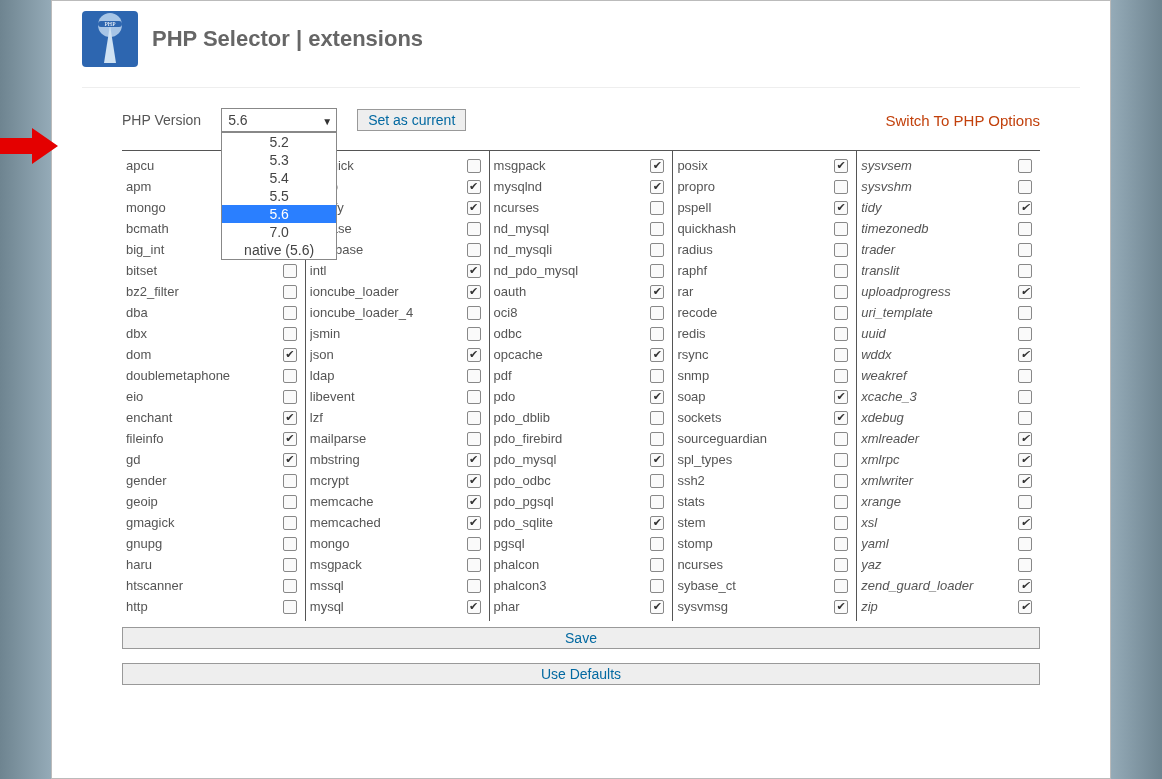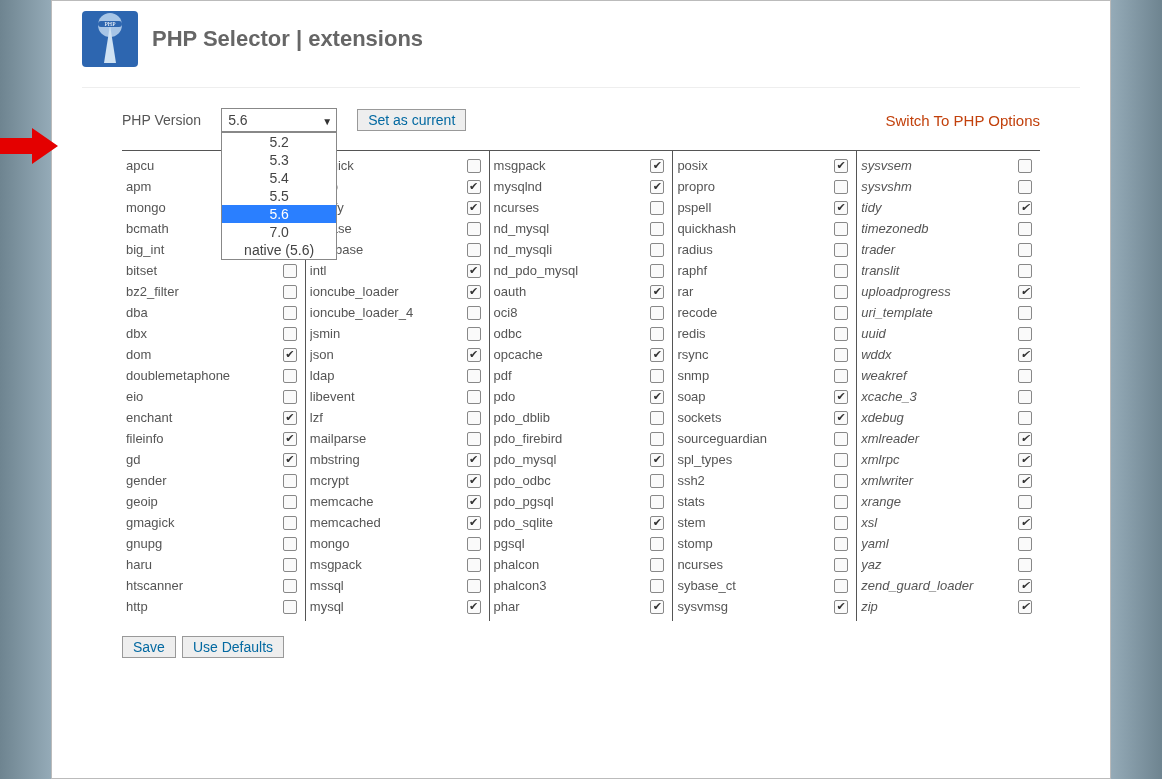--- a/index.html
+++ b/index.html
@@ -137,23 +137,24 @@
     background: #fafafa;
     display: inline-flex;
     align-items: center;
     justify-content: center;
     font-size: 11px;
     color: #333;
     cursor: pointer;
   }
   .cb.checked::after { content: "✔"; }
   .footer-btns {
-    margin-top: 15px;
+    margin-top: 6px;
     display: flex;
-    gap: 6px;
+    gap: 14px;
+    flex-direction: column;
   }
 </style>
 </head>
 <body>
 
 <div class="wrap">
   <div class="header">
     <div class="hdr-icon">
       <svg viewBox="0 0 56 56">
           <circle cx="28" cy="14" r="12" fill="#a7c5e6"></circle>

